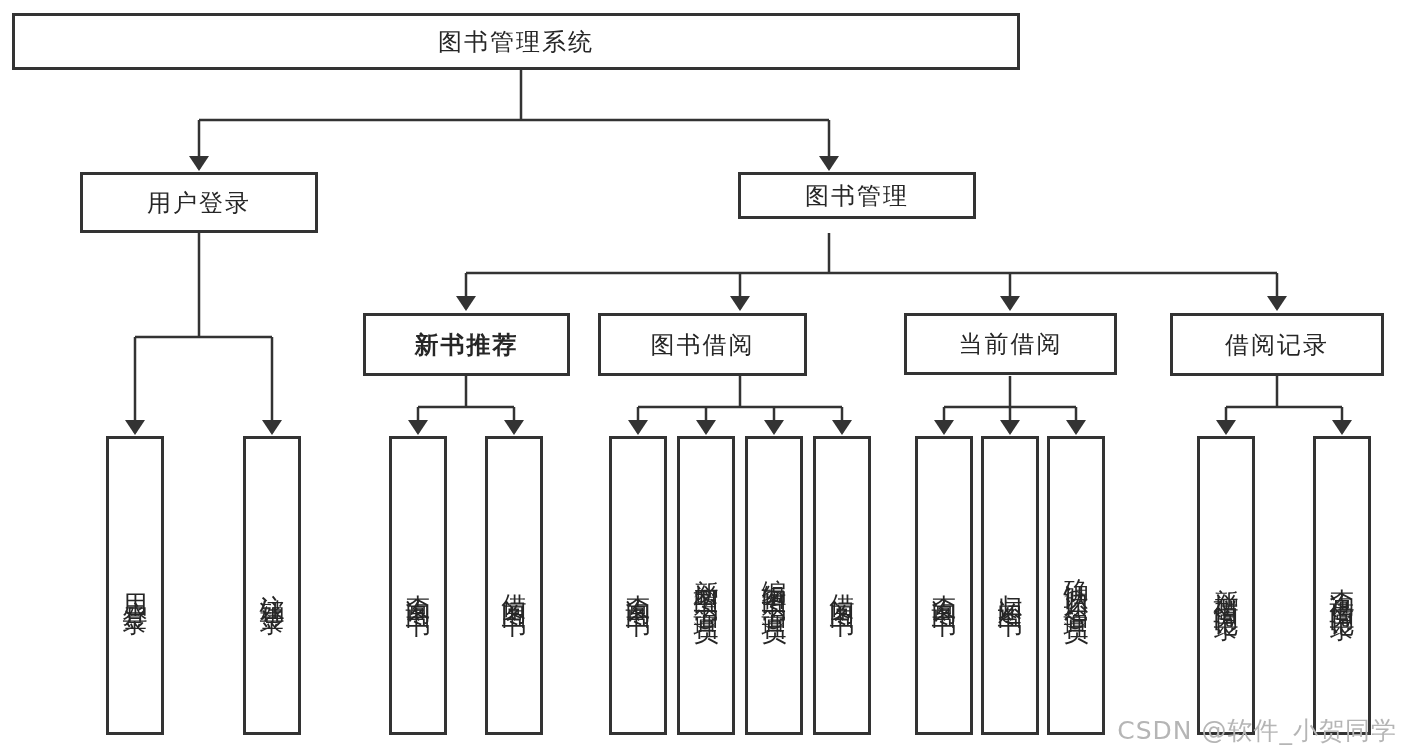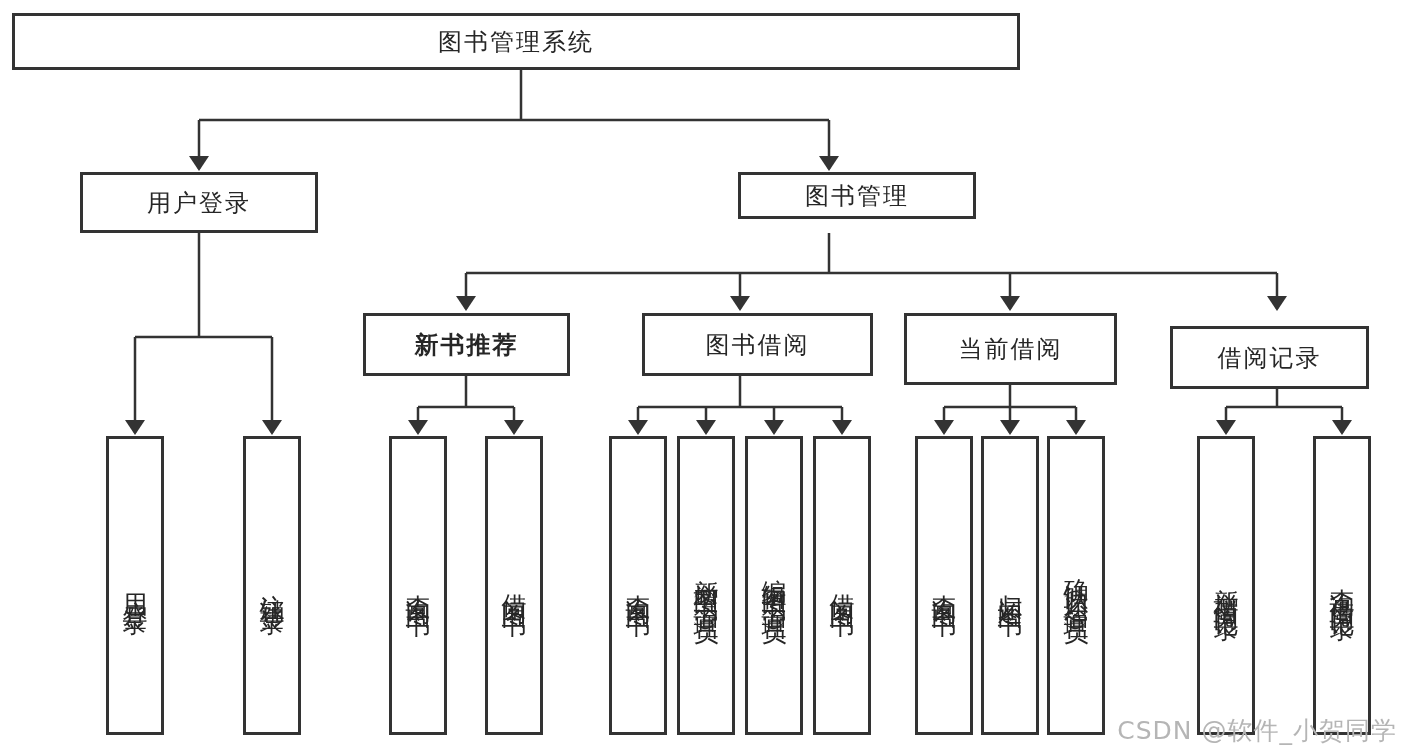--- a/index.html
+++ b/index.html
@@ -125,23 +125,23 @@
       <path d="M1342,407 V433" marker-end="url(#arrow)"></path>
     </g>
   </svg>
 
   <div class="node" style="left:12px;top:13px;width:1008px;height:57px;">图书管理系统</div>
 
   <div class="node" style="left:80px;top:172px;width:238px;height:61px;">用户登录</div>
   <div class="node" style="left:710px;top:172px;width:238px;height:47px;margin-left:28px;">图书管理</div>
 
   <div class="node" style="left:363px;top:313px;width:207px;height:63px;font-weight:bold;">新书推荐</div>
-  <div class="node" style="left:642px;top:313px;width:231px;height:63px;">图书借阅</div>
-  <div class="node" style="left:904px;top:313px;width:213px;height:72px;">当前借阅</div>
-  <div class="node" style="left:1170px;top:326px;width:199px;height:63px;">借阅记录</div>
+  <div class="node" style="left:598px;top:313px;width:209px;height:63px;">图书借阅</div>
+  <div class="node" style="left:904px;top:313px;width:213px;height:62px;">当前借阅</div>
+  <div class="node" style="left:1170px;top:313px;width:214px;height:63px;">借阅记录</div>
 
   <div class="node leaf" style="left:106px;top:436px;width:58px;height:299px;">用户登录</div>
   <div class="node leaf" style="left:243px;top:436px;width:58px;height:299px;">注销登录</div>
 
   <div class="node leaf" style="left:389px;top:436px;width:58px;height:299px;">查询图书</div>
   <div class="node leaf" style="left:485px;top:436px;width:58px;height:299px;">借阅图书</div>
 
   <div class="node leaf" style="left:609px;top:436px;width:58px;height:299px;">查询图书</div>
   <div class="node leaf" style="left:677px;top:436px;width:58px;height:299px;">新增图书（管理员）</div>
   <div class="node leaf" style="left:745px;top:436px;width:58px;height:299px;">编辑图书（管理员）</div>

